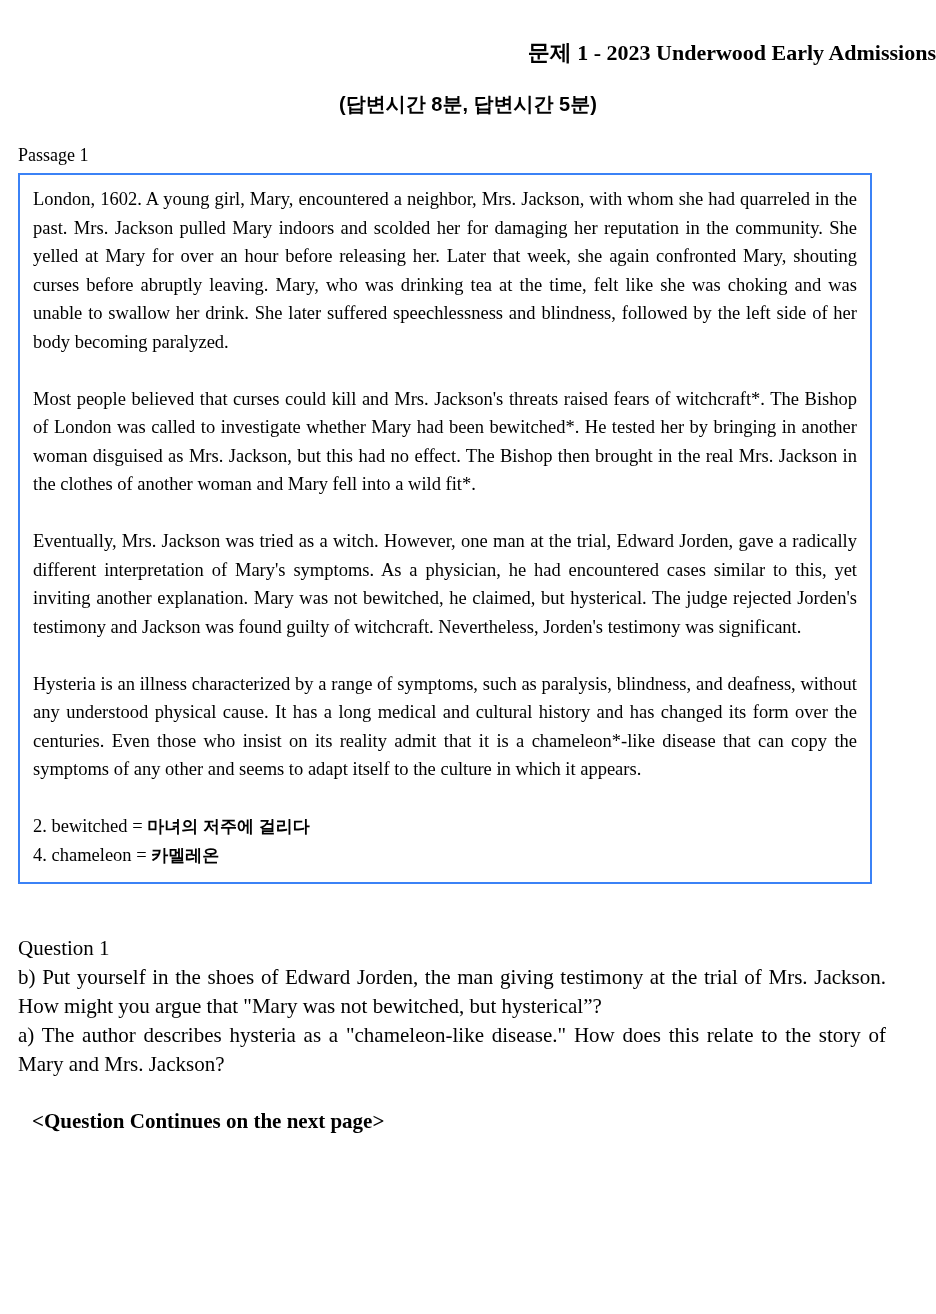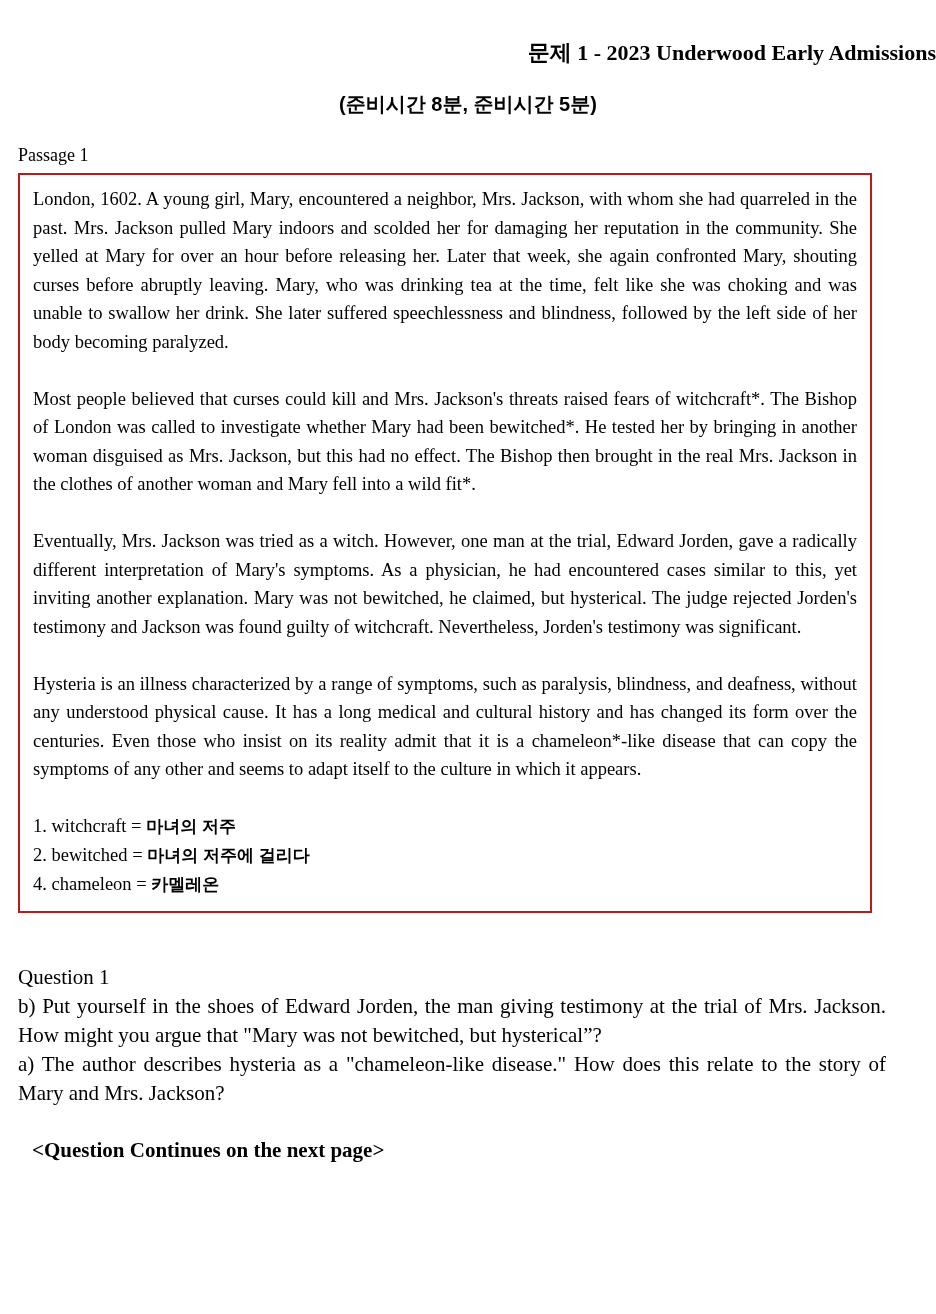--- a/index.html
+++ b/index.html
@@ -33,21 +33,21 @@
     font-family: "Liberation Sans", "DejaVu Sans", sans-serif;
   }
   .passage-label {
     margin: 28px 0 7px 18px;
     font-size: 18px;
     line-height: 22px;
   }
   .passage-box {
     margin-left: 18px;
     width: 824px;
-    border: 2px solid #b91c1c;
+    border: 2px solid #3b82f6;
     padding: 10px 13px 12px 13px;
   }
   .passage-box p {
     margin: 0 0 28.5px 0;
     font-size: 18.5px;
     line-height: 28.5px;
     text-align: justify;
   }
   .footnotes {
     font-size: 18.5px;
@@ -76,32 +76,31 @@
     line-height: 25px;
   }
 </style>
 </head>
 <body>
 
 <div class="page-title">
   <span class="kr-sans">문제</span><span> 1 - 2023 Underwood Early Admissions</span>
 </div>
 
-<div class="subtitle">(준비시간 8분, 준비시간 5분)</div>
+<div class="subtitle">(답변시간 8분, 답변시간 5분)</div>
 
 <div class="passage-label">Passage 1</div>
 
 <div class="passage-box">
   <p>London, 1602. A young girl, Mary, encountered a neighbor, Mrs. Jackson, with whom she had quarreled in the past. Mrs. Jackson pulled Mary indoors and scolded her for damaging her reputation in the community. She yelled at Mary for over an hour before releasing her. Later that week, she again confronted Mary, shouting curses before abruptly leaving. Mary, who was drinking tea at the time, felt like she was choking and was unable to swallow her drink. She later suffered speechlessness and blindness, followed by the left side of her body becoming paralyzed.</p>
   <p>Most people believed that curses could kill and Mrs. Jackson's threats raised fears of witchcraft*. The Bishop of London was called to investigate whether Mary had been bewitched*. He tested her by bringing in another woman disguised as Mrs. Jackson, but this had no effect. The Bishop then brought in the real Mrs. Jackson in the clothes of another woman and Mary fell into a wild fit*.</p>
   <p>Eventually, Mrs. Jackson was tried as a witch. However, one man at the trial, Edward Jorden, gave a radically different interpretation of Mary's symptoms. As a physician, he had encountered cases similar to this, yet inviting another explanation. Mary was not bewitched, he claimed, but hysterical. The judge rejected Jorden's testimony and Jackson was found guilty of witchcraft. Nevertheless, Jorden's testimony was significant.</p>
   <p>Hysteria is an illness characterized by a range of symptoms, such as paralysis, blindness, and deafness, without any understood physical cause. It has a long medical and cultural history and has changed its form over the centuries. Even those who insist on its reality admit that it is a chameleon*-like disease that can copy the symptoms of any other and seems to adapt itself to the culture in which it appears.</p>
 
   <div class="footnotes">
-    <div><span class="fn-en">1. witchcraft = </span><span class="fn-kr">마녀의 저주</span></div>
     <div><span class="fn-en">2. bewitched = </span><span class="fn-kr">마녀의 저주에 걸리다</span></div>
     <div><span class="fn-en">4. chameleon = </span><span class="fn-kr">카멜레온</span></div>
   </div>
 </div>
 
 <div class="question-block">
   <p>Question 1</p>
   <p class="q-part">b) Put yourself in the shoes of Edward Jorden, the man giving testimony at the trial of Mrs. Jackson. How might you argue that "Mary was not bewitched, but hysterical”?</p>
   <p class="q-part">a) The author describes hysteria as a "chameleon-like disease." How does this relate to the story of Mary and Mrs. Jackson?</p>
 </div>

